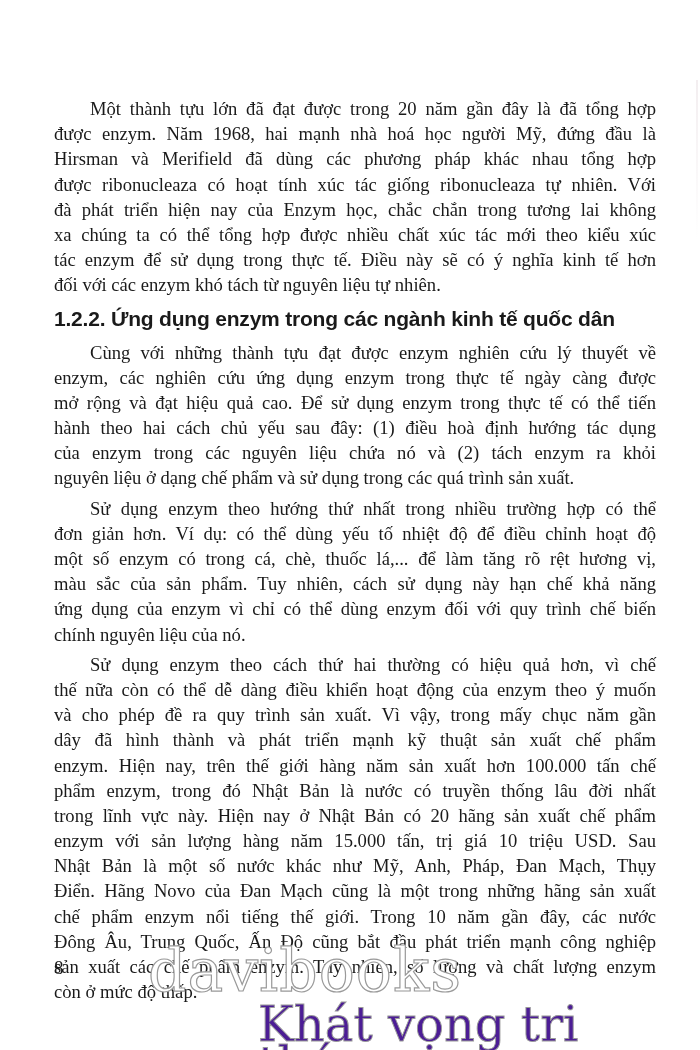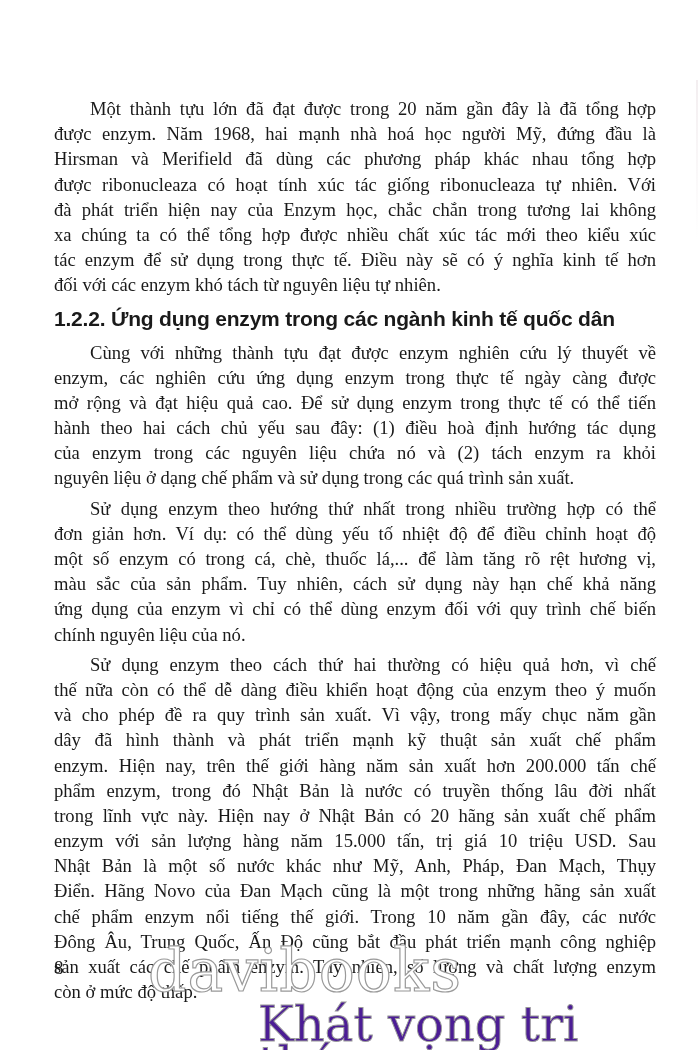--- a/index.html
+++ b/index.html
@@ -65,21 +65,21 @@
       <span class="line">một số enzym có trong cá, chè, thuốc lá,... để làm tăng rõ rệt hương vị,</span>
       <span class="line">màu sắc của sản phẩm. Tuy nhiên, cách sử dụng này hạn chế khả năng</span>
       <span class="line">ứng dụng của enzym vì chỉ có thể dùng enzym đối với quy trình chế biến</span>
       <span class="line last">chính nguyên liệu của nó.</span>
     </div>
   <div class="para">
       <span class="line indent">Sử dụng enzym theo cách thứ hai thường có hiệu quả hơn, vì chế</span>
       <span class="line">thế nữa còn có thể dễ dàng điều khiển hoạt động của enzym theo ý muốn</span>
       <span class="line">và cho phép đề ra quy trình sản xuất. Vì vậy, trong mấy chục năm gần</span>
       <span class="line">dây đã hình thành và phát triển mạnh kỹ thuật sản xuất chế phẩm</span>
-      <span class="line">enzym. Hiện nay, trên thế giới hàng năm sản xuất hơn 200.000 tấn chế</span>
+      <span class="line">enzym. Hiện nay, trên thế giới hàng năm sản xuất hơn 100.000 tấn chế</span>
       <span class="line">phẩm enzym, trong đó Nhật Bản là nước có truyền thống lâu đời nhất</span>
       <span class="line">trong lĩnh vực này. Hiện nay ở Nhật Bản có 20 hãng sản xuất chế phẩm</span>
       <span class="line">enzym với sản lượng hàng năm 15.000 tấn, trị giá 10 triệu USD. Sau</span>
       <span class="line">Nhật Bản là một số nước khác như Mỹ, Anh, Pháp, Đan Mạch, Thụy</span>
       <span class="line">Điển. Hãng Novo của Đan Mạch cũng là một trong những hãng sản xuất</span>
       <span class="line">chế phẩm enzym nổi tiếng thế giới. Trong 10 năm gần đây, các nước</span>
       <span class="line">Đông Âu, Trung Quốc, Ấn Độ cũng bắt đầu phát triển mạnh công nghiệp</span>
       <span class="line">sản xuất các chế phẩm enzym. Tuy nhiên, số lượng và chất lượng enzym</span>
       <span class="line last">còn ở mức độ thấp.</span>
     </div>

